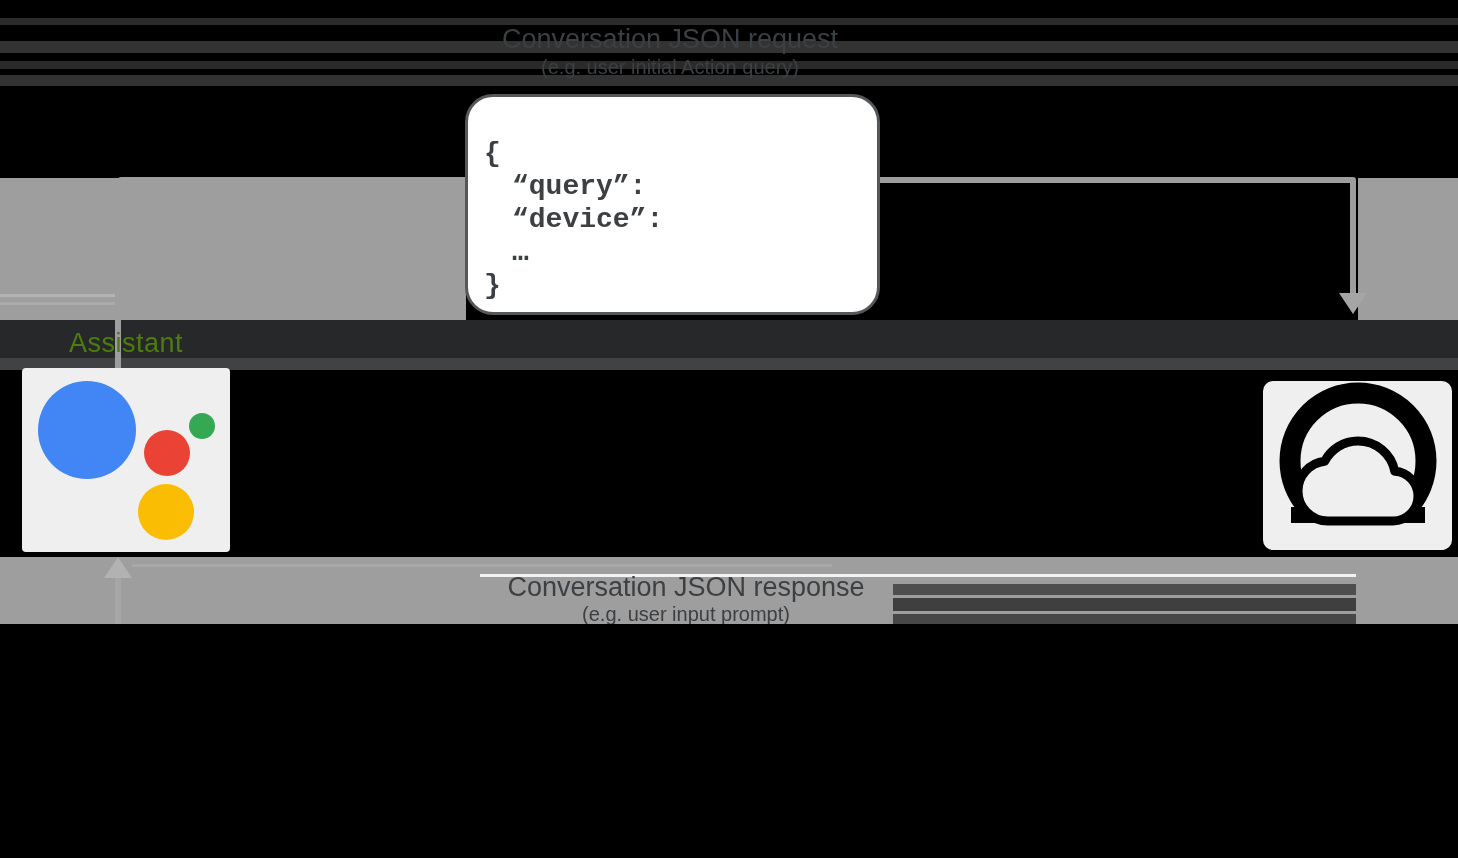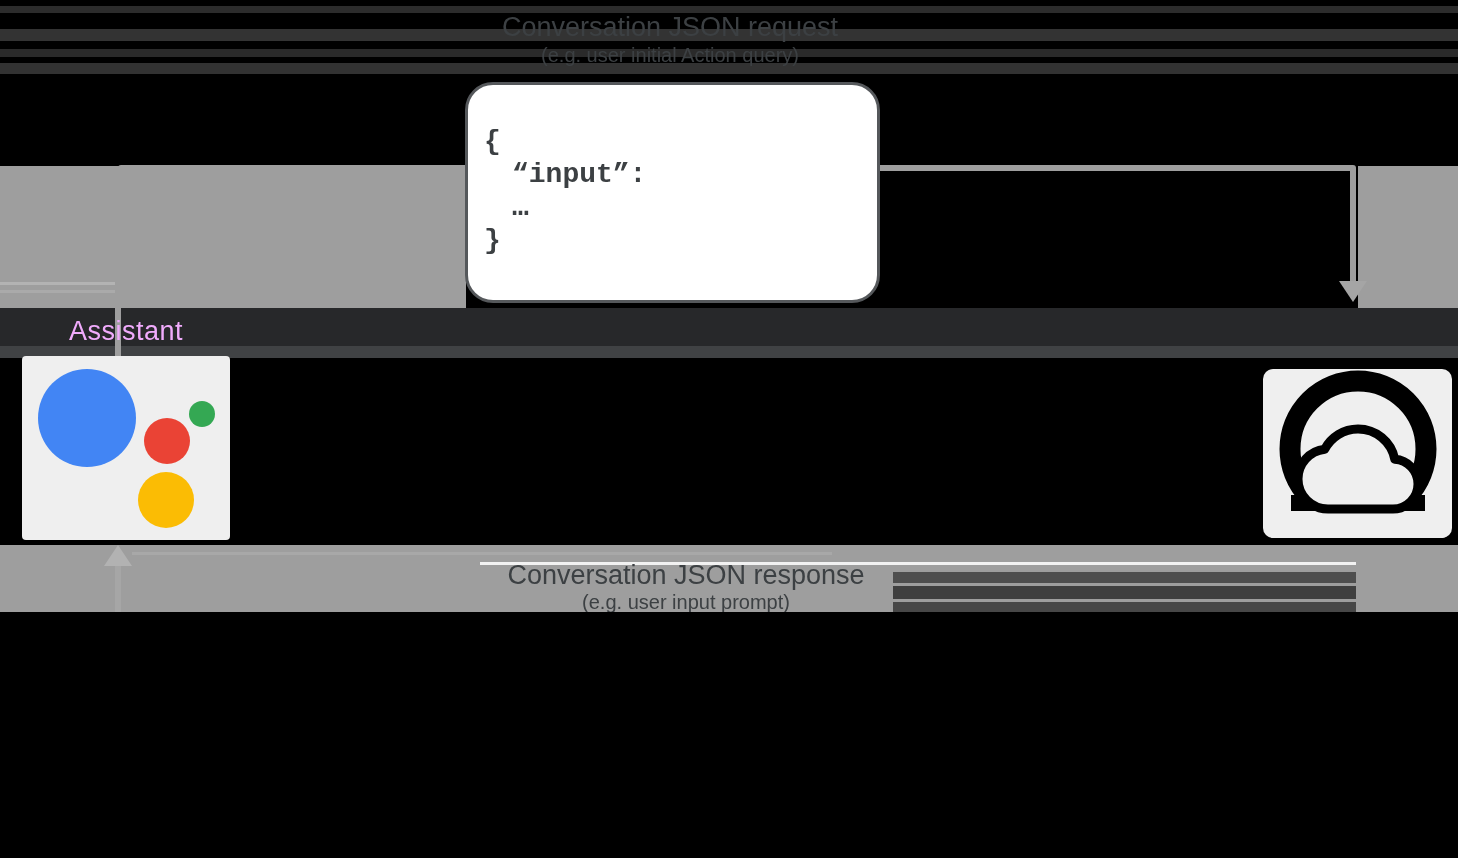--- a/index.html
+++ b/index.html
@@ -1,25 +1,25 @@
 <!DOCTYPE html>
 <html><head>
 <meta charset="utf-8">
 <style>
   html,body{margin:0;padding:0;background:#000;}
   #canvas{
     position:relative;width:1458px;height:612px;background:#000;
-    overflow:hidden;font-family:"Liberation Sans",sans-serif;color:#3c4043;
+    overflow:hidden;font-family:"Liberation Sans",sans-serif;color:#3c4043;margin-top:12px;
   }
   .stripe{position:absolute;left:0;width:1458px;z-index:1;}
   .band{position:absolute;z-index:1;}
   .gray{background:#9e9e9e;}
   .label{
     position:absolute;z-index:4;text-align:center;font-size:27px;
-    font-weight:400;color:#f0abfc;letter-spacing:.5px;
+    font-weight:400;color:#4d7c0f;letter-spacing:.5px;
   }
   .diagram-title{
     position:absolute;z-index:4;width:700px;text-align:center;
     font-size:27px;color:#3c4043;font-weight:400;
   }
   .diagram-sub{font-size:20px;}
   .json-box{
     position:absolute;z-index:5;background:#ffffff;border:3px solid #55585b;
     border-radius:28px;box-sizing:border-box;
     font-family:"Liberation Mono",monospace;font-weight:bold;
@@ -62,21 +62,22 @@
   <div class="band" style="left:0;top:282px;width:120px;height:3px;background:#b3b3b3;z-index:2;"></div>
   <div class="band" style="left:0;top:290px;width:120px;height:3px;background:#aaaaaa;z-index:2;"></div>
 
   <div class="arrow-line" style="left:118px;top:165px;width:1238px;height:6px;border-radius:3px;"></div>
   <div class="arrow-line" style="left:115px;top:168px;width:6px;height:190px;"></div>
   <div class="arrow-line" style="left:1350px;top:168px;width:6px;height:114px;"></div>
   <div class="arrow-head-down" style="left:1339px;top:281px;"></div>
 
   <div class="json-box" style="left:465px;top:82px;width:415px;height:221px;padding:40px 0 0 16px;">
     <div class="ln">{</div>
-    <div class="ln indent">“input”:</div>
+    <div class="ln indent">“query”:</div>
+    <div class="ln indent">“device”:</div>
     <div class="ln indent">…</div>
     <div class="ln">}</div>
   </div>
 
   <div class="label" style="left:22px;top:316px;width:208px;">Assistant</div>
 
   <div class="icon-box" style="left:22px;top:356px;width:208px;height:184px;border-radius:4px;">
     <svg width="208" height="184" viewBox="0 0 208 184">
       <circle cx="65" cy="62" r="49" fill="#4285f4"></circle>
       <circle cx="145" cy="85" r="23" fill="#ea4335"></circle>

